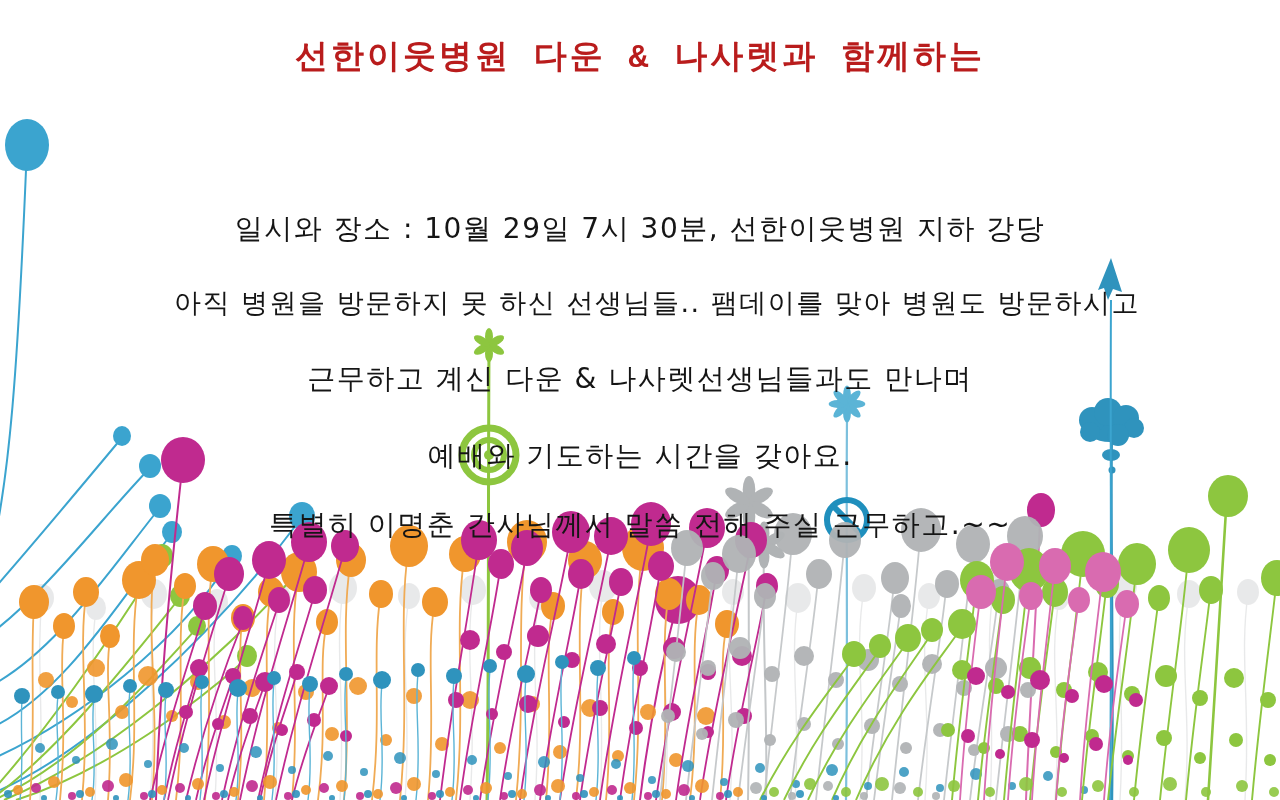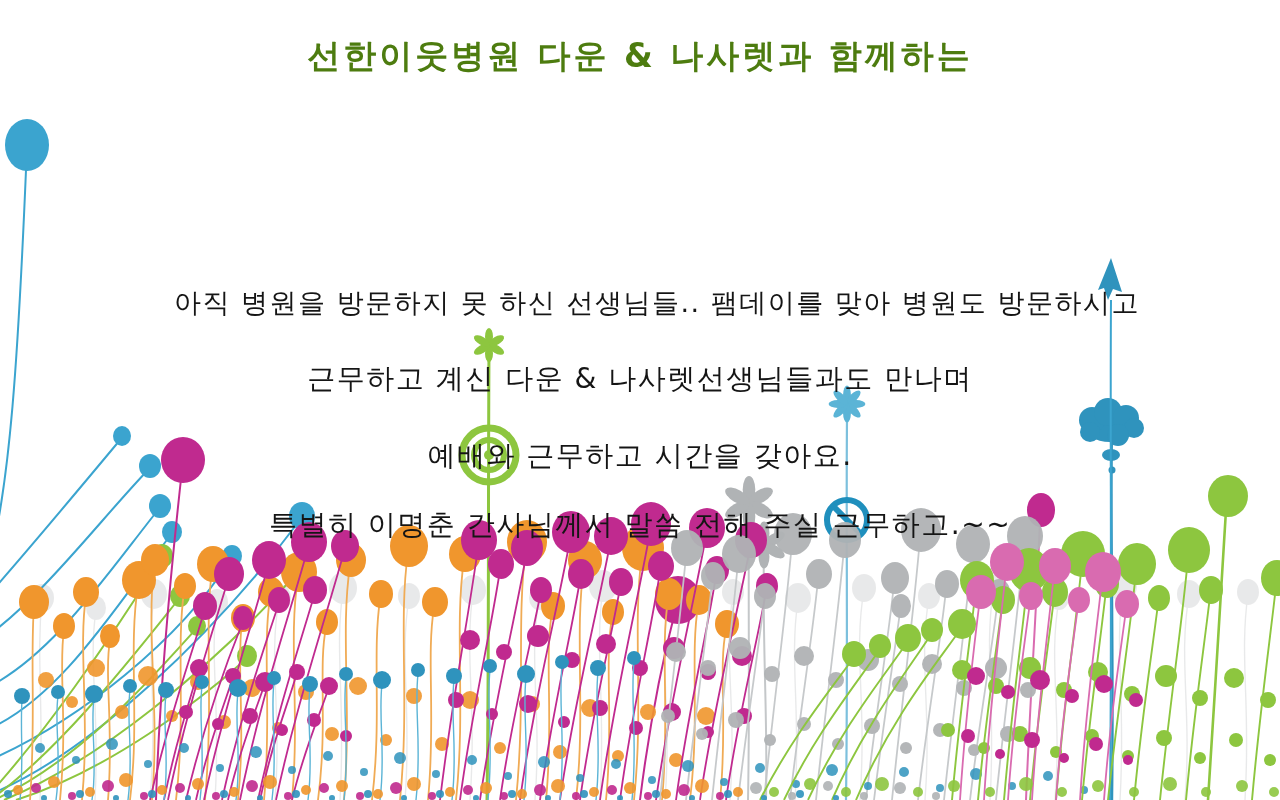--- a/index.html
+++ b/index.html
@@ -26,24 +26,25 @@
     position: absolute;
     left: 0; top: 0;
     width: 1280px;
     height: 800px;
     z-index: 5;
   }
   .title-line {
     position: absolute;
     width: 100%;
     text-align: center;
-    color: #4d7c0f;
+    color: #b91c1c;
     font-weight: 600;
     letter-spacing: 2px;
     white-space: nowrap;
+    font-family: Liberation Mono, monospace;
   }
   #title-1 { top: 34px; font-size: 33px; letter-spacing: 3px; }
   #title-2 { top: 122px; font-size: 35px; letter-spacing: 5px; }
   .body-line {
     position: absolute;
     width: 100%;
     text-align: center;
     color: #151515;
     font-size: 28px;
     letter-spacing: 1.5px;
@@ -740,19 +741,20 @@
         <circle cx="764" cy="798" r="3"></circle>
           <circle cx="800" cy="794" r="4"></circle>
           <circle cx="836" cy="798" r="3"></circle>
       </g>
     </g>
   </svg>
 
   <div id="text-layer">
     <div class="title-line" id="title-1">선한이웃병원 다운 &amp; 나사렛과 함께하는</div>
 
+    <div class="body-line" id="body-1">일시와 장소 : 10월 29일 7시 30분, 선한이웃병원 지하 강당</div>
     <div class="body-line" id="body-2">아직 병원을 방문하지 못 하신 선생님들.. 팸데이를 맞아 병원도 방문하시고</div>
     <div class="body-line" id="body-3">근무하고 계신 다운 &amp; 나사렛선생님들과도 만나며</div>
-    <div class="body-line" id="body-4">예배와 근무하고 시간을 갖아요.</div>
+    <div class="body-line" id="body-4">예배와 기도하는 시간을 갖아요.</div>
     <div class="body-line" id="body-5">특별히 이명춘 간사님께서 말씀 전해 주실 근무하고.~~</div>
   </div>
 
 </div>
 
 </body></html>

